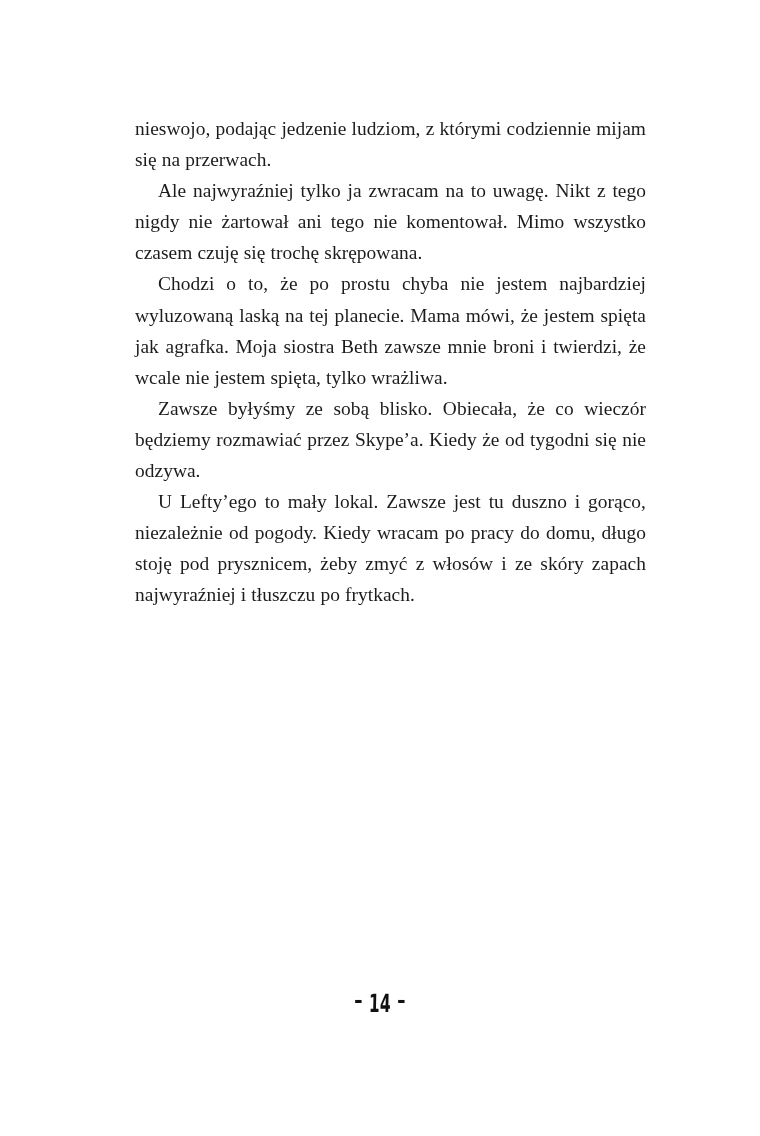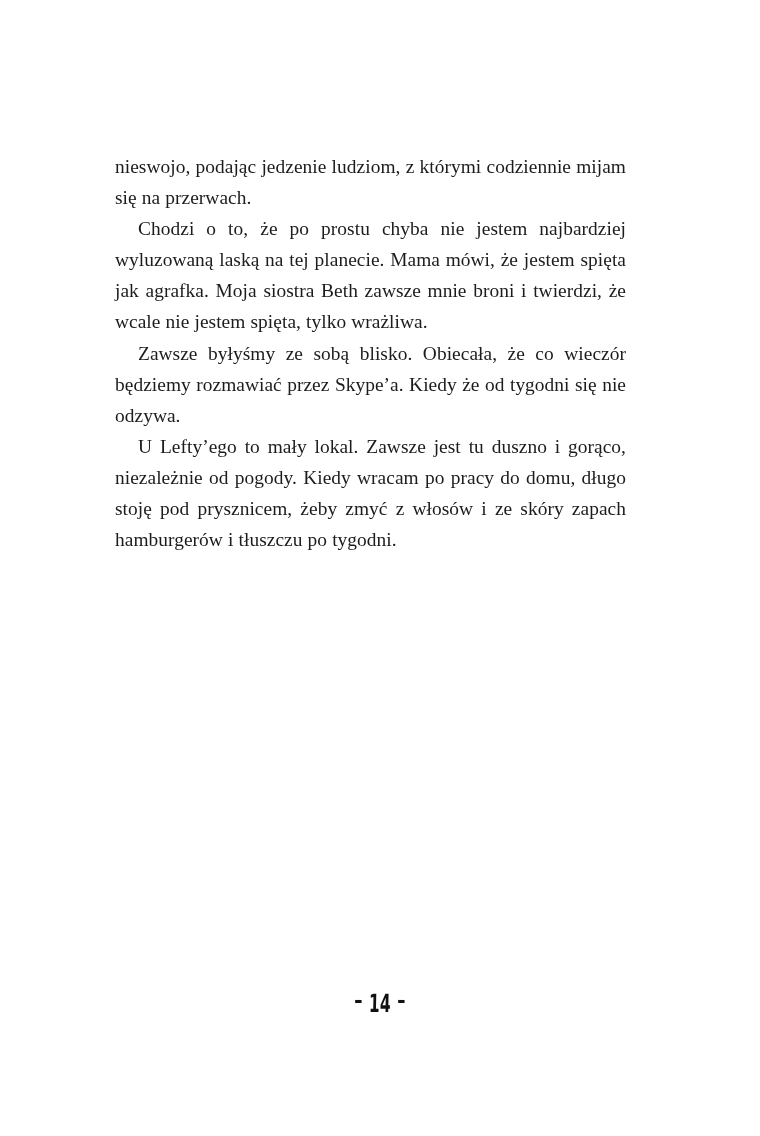--- a/index.html
+++ b/index.html
@@ -21,24 +21,23 @@
   .page {
     position: absolute;
     inset: 0;
     width: 760px;
     height: 1136px;
     background: #ffffff;
   }
 
   .text-block {
     position: absolute;
-    left: 115px;
+    left: 135px;
     top: 113px;
     width: 511px;
-    margin-top: 38px;
   }
 
   .para {
     margin: 0;
     padding: 0;
     font-size: 19.4px;
     line-height: 31.1px;
     text-align: justify;
     text-justify: inter-word;
     text-indent: 23px;
@@ -85,22 +84,23 @@
     margin: 0 2px;
   }
 </style>
 </head>
 <body>
 
 <div class="page">
 
   <div class="text-block">
     <p class="para continued">nieswojo, podając jedzenie ludziom, z którymi codziennie mijam się na przerwach.</p>
+    <p class="para">Ale najwyraźniej tylko ja zwracam na to uwagę. Nikt z tego nigdy nie żartował ani tego nie komentował. Mimo wszystko czasem czuję się trochę skrępowana.</p>
     <p class="para">Chodzi o to, że po prostu chyba nie jestem najbardziej wyluzowaną laską na tej planecie. Mama mówi, że jestem spięta jak agrafka. Moja siostra Beth zawsze mnie broni i twierdzi, że wcale nie jestem spięta, tylko wrażliwa.</p>
     <p class="para">Zawsze byłyśmy ze sobą blisko. Obiecała, że co wieczór będziemy rozmawiać przez Skype’a. Kiedy że od tygodni się nie odzywa.</p>
-    <p class="para">U Lefty’ego to mały lokal. Zawsze jest tu duszno i gorąco, niezależnie od pogody. Kiedy wracam po pracy do domu, długo stoję pod prysznicem, żeby zmyć z włosów i ze skóry zapach hamburgerów i tłuszczu po tygodni.</p>
+    <p class="para">U Lefty’ego to mały lokal. Zawsze jest tu duszno i gorąco, niezależnie od pogody. Kiedy wracam po pracy do domu, długo stoję pod prysznicem, żeby zmyć z włosów i ze skóry zapach najwyraźniej i tłuszczu po frytkach.</p>
   </div>
 
   <div class="page-number">
     <span class="folio-dash">-</span><span class="folio-num">14</span><span class="folio-dash">-</span>
   </div>
 
 </div>
 
 </body></html>

